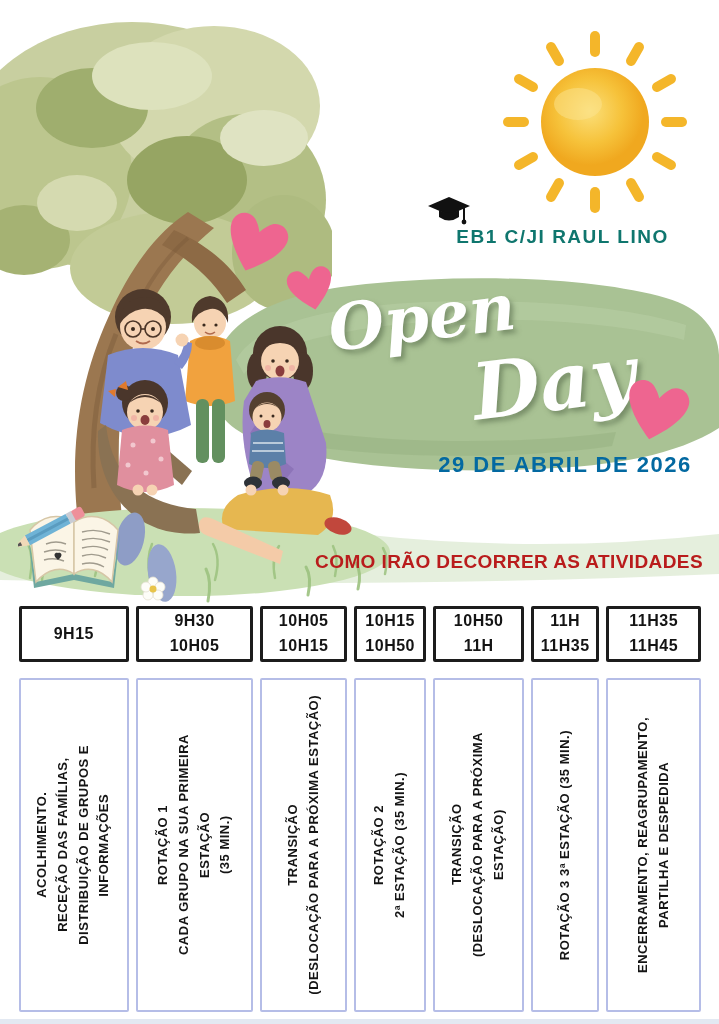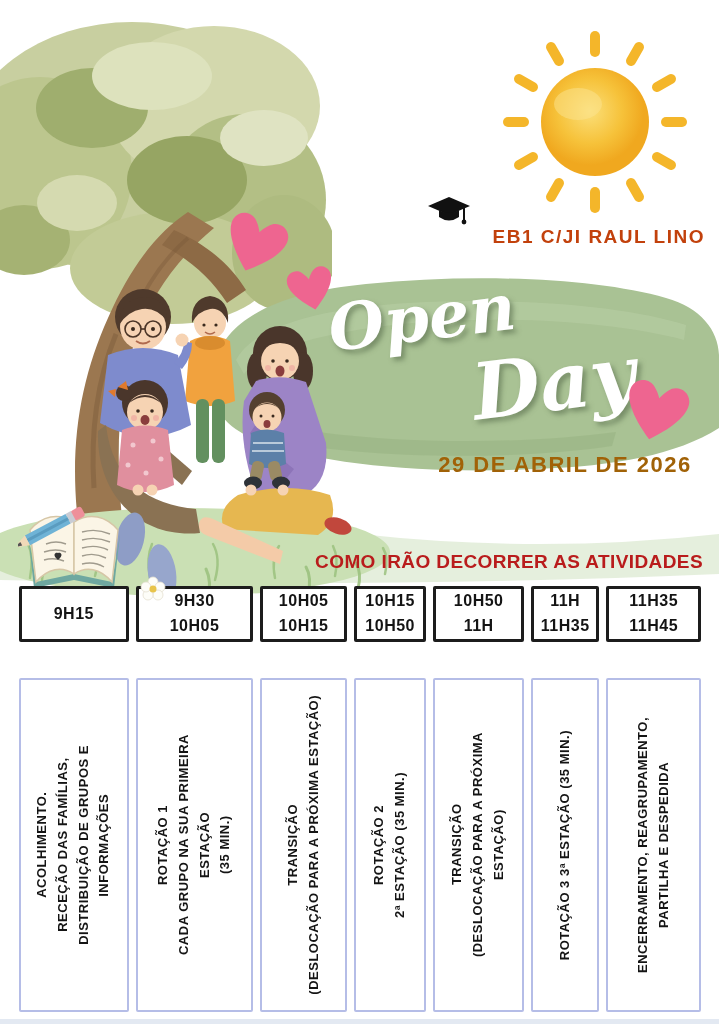--- a/index.html
+++ b/index.html
@@ -1,37 +1,37 @@
 <!DOCTYPE html>
 <html><head>
 <meta charset="utf-8">
 <style>
   html,body{margin:0;padding:0;background:#fff;}
   .page{position:relative;width:719px;height:1024px;background:#ffffff;overflow:hidden;
         font-family:"Liberation Sans",sans-serif;}
   .abs{position:absolute;}
 
   
-  .school-name{left:420px;top:226px;width:285px;text-align:right;
-    color:#c2410c;font-weight:bold;font-size:19px;letter-spacing:1.5px;z-index:6;}
+  .school-name{left:420px;top:226px;width:285px;text-align:center;
+    color:#0f766e;font-weight:bold;font-size:19px;letter-spacing:1.5px;z-index:6;}
   .event-date{left:420px;top:452px;width:290px;text-align:center;
-    color:#a16207;font-weight:bold;font-size:22px;letter-spacing:1.5px;z-index:6;}
+    color:#0369a1;font-weight:bold;font-size:22px;letter-spacing:1.5px;z-index:6;}
   .section-heading{right:16px;top:551px;text-align:right;
     color:#b91c1c;font-weight:bold;font-size:19px;letter-spacing:.4px;z-index:6;}
 
   
   .title-word{color:#fff;font-family:"DejaVu Serif",serif;font-style:italic;font-weight:bold;
     text-shadow:3px 4px 5px rgba(80,100,70,.55);z-index:3;line-height:1;}
   .title-open{left:328px;top:286px;font-size:64px;transform:rotate(-7deg);}
   .title-day{left:472px;top:344px;font-size:78px;transform:rotate(-7deg);}
 
   
   .sched-row{left:19px;width:682px;display:grid;gap:7px;z-index:7;
     grid-template-columns:109fr 117fr 86fr 72fr 90fr 68fr 94fr;}
-  .time-row{top:586px;height:56px;}
+  .time-row{top:606px;height:56px;}
   .activity-row{top:678px;height:334px;}
   .time-cell{background:#fff;border:3px solid #1c1c1c;border-radius:2px;
     display:flex;align-items:center;justify-content:center;}
   .time-cell span{font-weight:bold;font-size:16px;line-height:1.55;color:#141414;
     text-align:center;white-space:pre-line;letter-spacing:.5px;}
   .activity-cell{background:#fff;border:2px solid #b5bde7;border-radius:2px;
     display:flex;align-items:center;justify-content:center;overflow:hidden;}
   .activity-cell span{writing-mode:vertical-rl;transform:rotate(180deg);
     font-weight:bold;font-size:13px;line-height:1.6;letter-spacing:.5px;color:#141414;
     text-align:center;white-space:pre-line;}

